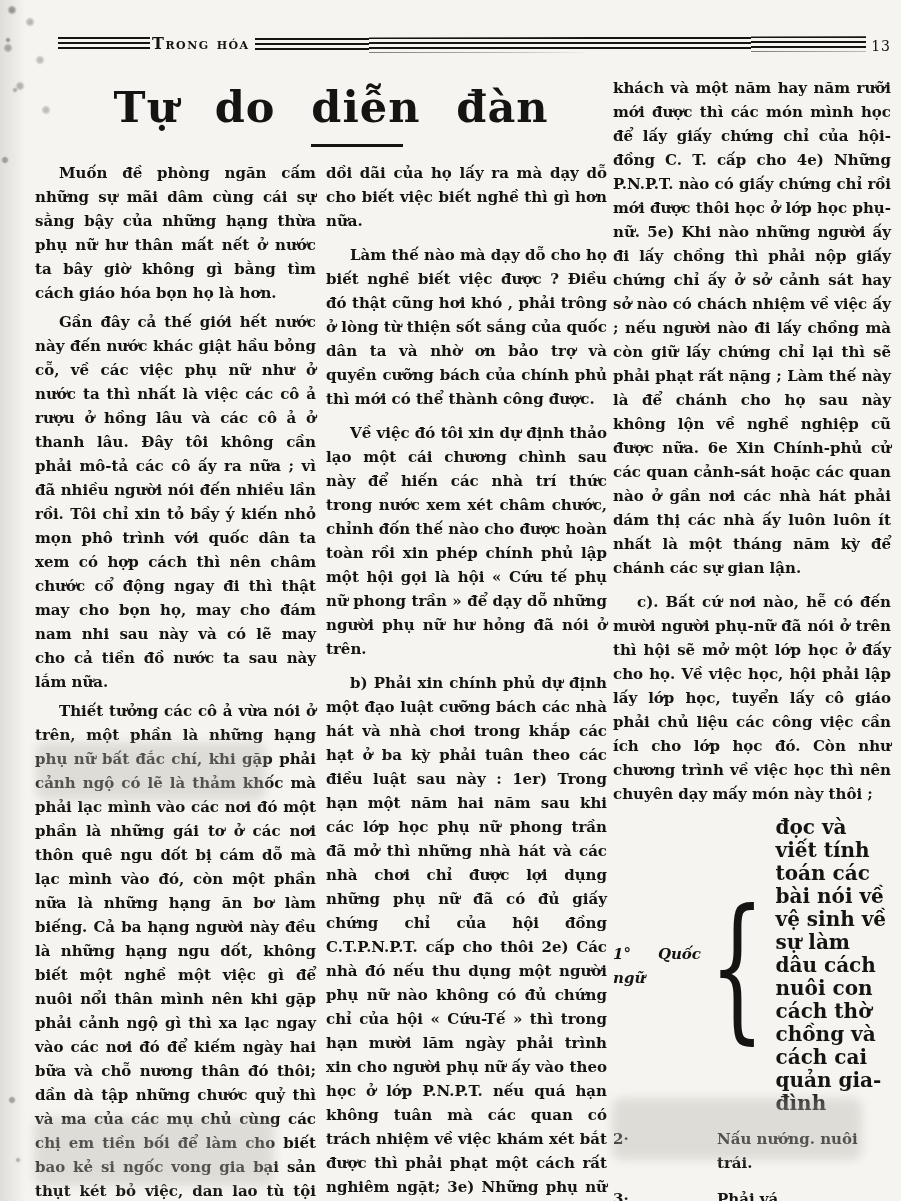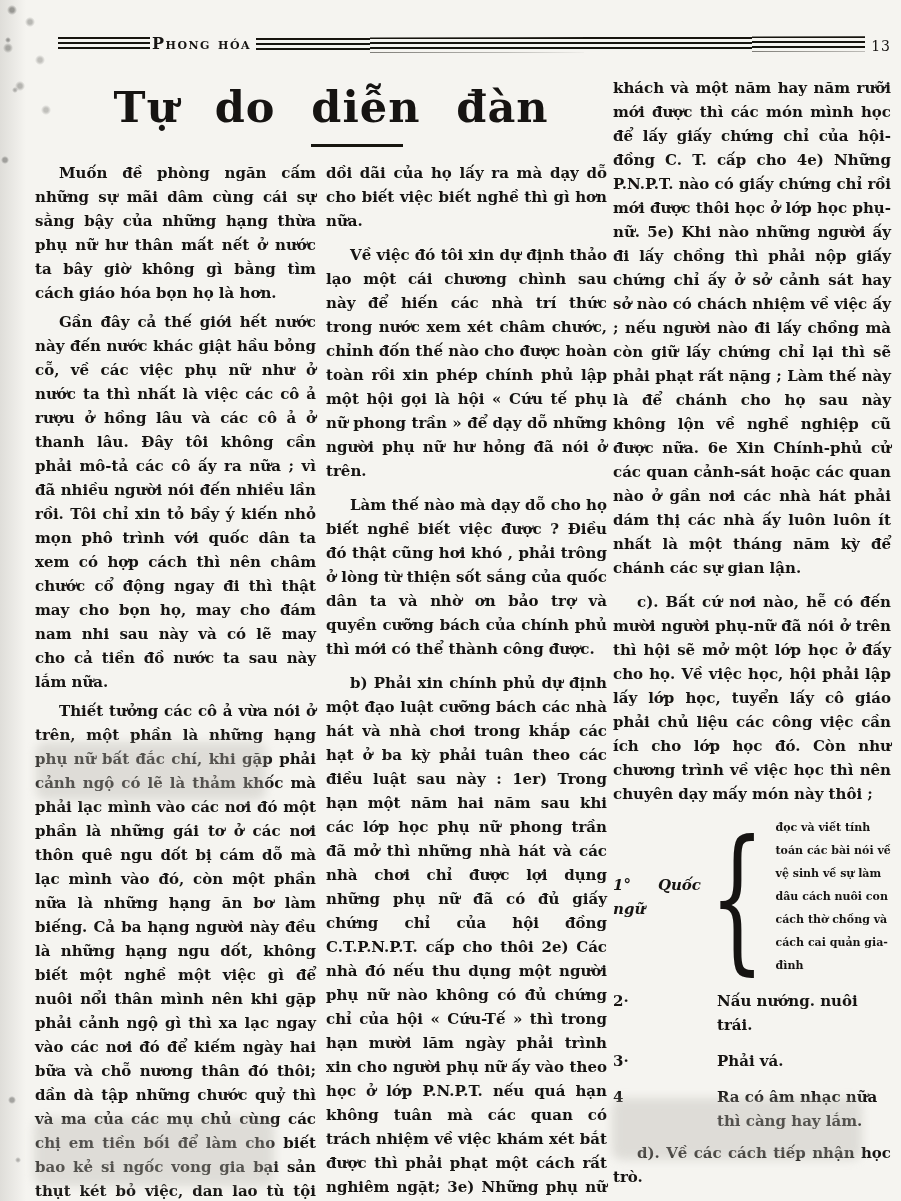--- a/index.html
+++ b/index.html
@@ -87,39 +87,39 @@
   .col3 p{margin-bottom:10px;}
 
   
   .curriculum{margin:4px 0 8px 0;}
   .curr-row-1{display:flex;align-items:center;}
   .curr-label{width:88px;flex:none;font-style:italic;font-weight:bold;font-size:15px;}
   .curr-brace{
     flex:none;font-weight:normal;font-size:158px;line-height:0;
     transform:scaleX(.55);margin:0 -12px 0 -14px;
   }
-  .curr-text{flex:1;font-size:11px;line-height:23px;text-align:left;}
+  .curr-text{flex:1;font-size:20px;line-height:23px;text-align:left;}
   .curr-row{display:flex;margin-top:12px;}
   .curr-num{width:104px;flex:none;font-weight:bold;}
   .curr-item-text{flex:1;text-align:left;}
 </style>
 </head>
 <body>
 
 <div class="page">
 
   <div class="edge-noise-left"></div>
   <div class="corner-noise"></div>
   <div class="smudge smudge-1"></div>
   <div class="smudge smudge-2"></div>
   <div class="smudge smudge-3"></div>
 
   <header class="masthead-row">
     <div class="rules rules-left"></div>
-    <div class="masthead">Phong hóa</div>
+    <div class="masthead">Trong hóa</div>
     <div class="rules rules-right"></div>
     <div class="page-number">13</div>
   </header>
 
   <div class="content">
 
     <div class="left-two-thirds">
       <div class="title-block">
         <h1 class="article-title">Tự do diễn đàn</h1>
         <div class="title-underline"></div>
@@ -127,22 +127,22 @@
 
       <div class="two-cols">
         <div class="col col1">
           <p class="indent">Muốn đề phòng ngăn cấm những sự mãi dâm cùng cái sự sằng bậy của những hạng thừa phụ nữ hư thân mất nết ở nước ta bây giờ không gì bằng tìm cách giáo hóa bọn họ là hơn.</p>
           <p class="indent">Gần đây cả thế giới hết nước này đến nước khác giật hầu bỏng cỗ, về các việc phụ nữ như ở nước ta thì nhất là việc các cô ả rượu ở hồng lâu và các cô ả ở thanh lâu. Đây tôi không cần phải mô-tả các cô ấy ra nữa ; vì đã nhiều người nói đến nhiều lần rồi. Tôi chỉ xin tỏ bầy ý kiến nhỏ mọn phô trình với quốc dân ta xem có hợp cách thì nên châm chước cổ động ngay đi thì thật may cho bọn họ, may cho đám nam nhi sau này và có lẽ may cho cả tiền đồ nước ta sau này lắm nữa.</p>
           <p class="indent">Thiết tưởng các cô ả vừa nói ở trên, một phần là những hạng phụ nữ bất đắc chí, khi gặp phải cảnh ngộ có lẽ là thảm khốc mà phải lạc mình vào các nơi đó một phần là những gái tơ ở các nơi thôn quê ngu dốt bị cám dỗ mà lạc mình vào đó, còn một phần nữa là những hạng ăn bơ làm biếng. Cả ba hạng người này đều là những hạng ngu dốt, không biết một nghề một việc gì để nuôi nổi thân mình nên khi gặp phải cảnh ngộ gì thì xa lạc ngay vào các nơi đó để kiếm ngày hai bữa và chỗ nương thân đó thôi; dần dà tập những chước quỷ thì và ma của các mụ chủ cùng các chị em tiền bối để làm cho biết bao kẻ si ngốc vong gia bại sản thụt két bỏ việc, dan lao tù tội mà ta vẫn thường trông thấy luôn đó. Ban ngày họ thật là rỗi chỉ ăn rồi ngủ cùng lại cờ bạc với nhau, ngoại giả không còn việc gì cả. Nay tôi dám tưởng rằng nhân cái thì giờ</p>
         </div>
 
         <div class="col col2">
           <p>dồi dãi của họ lấy ra mà dạy dỗ cho biết việc biết nghề thì gì hơn nữa.</p>
+          <p class="indent">Làm thế nào mà dạy dỗ cho họ biết nghề biết việc được ? Điều đó thật cũng hơi khó , phải trông ở lòng từ thiện sốt sắng của quốc dân ta và nhờ ơn bảo trợ và quyền cưỡng bách của chính phủ thì mới có thể thành công được.</p>
           <p class="indent">Về việc đó tôi xin dự định thảo lạo một cái chương chình sau này để hiến các nhà trí thức trong nước xem xét châm chước, chỉnh đốn thế nào cho được hoàn toàn rồi xin phép chính phủ lập một hội gọi là hội « Cứu tế phụ nữ phong trần » để dạy dỗ những người phụ nữ hư hỏng đã nói ở trên.</p>
-          <p class="indent">Làm thế nào mà dạy dỗ cho họ biết nghề biết việc được ? Điều đó thật cũng hơi khó , phải trông ở lòng từ thiện sốt sắng của quốc dân ta và nhờ ơn bảo trợ và quyền cưỡng bách của chính phủ thì mới có thể thành công được.</p>
           <p class="indent">b) Phải xin chính phủ dự định một đạo luật cưỡng bách các nhà hát và nhà chơi trong khắp các hạt ở ba kỳ phải tuân theo các điều luật sau này : 1er) Trong hạn một năm hai năm sau khi các lớp học phụ nữ phong trần đã mở thì những nhà hát và các nhà chơi chỉ được lợi dụng những phụ nữ đã có đủ giấy chứng chỉ của hội đồng C.T.P.N.P.T. cấp cho thôi 2e) Các nhà đó nếu thu dụng một người phụ nữ nào không có đủ chứng chỉ của hội « Cứu-Tế » thì trong hạn mười lăm ngày phải trình xin cho người phụ nữ ấy vào theo học ở lớp P.N.P.T. nếu quá hạn không tuân mà các quan có trách nhiệm về việc khám xét bắt được thì phải phạt một cách rất nghiêm ngặt; 3e) Những phụ nữ đã theo học ở lớp P.N.P.T. ít nhất là ba tháng rồi thì mới được, ra tiếp</p>
         </div>
       </div>
     </div>
 
     <div class="col col3">
       <p>khách và một năm hay năm rưỡi mới được thì các món mình học để lấy giấy chứng chỉ của hội-đồng C. T. cấp cho 4e) Những P.N.P.T. nào có giấy chứng chỉ rồi mới được thôi học ở lớp học phụ-nữ. 5e) Khi nào những người ấy đi lấy chồng thì phải nộp giấy chứng chỉ ấy ở sở cảnh sát hay sở nào có chách nhiệm về việc ấy ; nếu người nào đi lấy chồng mà còn giữ lấy chứng chỉ lại thì sẽ phải phạt rất nặng ; Làm thế này là để chánh cho họ sau này không lộn về nghề nghiệp cũ được nữa. 6e Xin Chính-phủ cử các quan cảnh-sát hoặc các quan nào ở gần nơi các nhà hát phải dám thị các nhà ấy luôn luôn ít nhất là một tháng năm kỳ để chánh các sự gian lận.</p>
       <p class="indent">c). Bất cứ nơi nào, hễ có đến mười người phụ-nữ đã nói ở trên thì hội sẽ mở một lớp học ở đấy cho họ. Về việc học, hội phải lập lấy lớp học, tuyển lấy cô giáo phải chủ liệu các công việc cần ích cho lớp học đó. Còn như chương trình về việc học thì nên chuyên dạy mấy món này thôi ;</p>
 
       <div class="curriculum">

